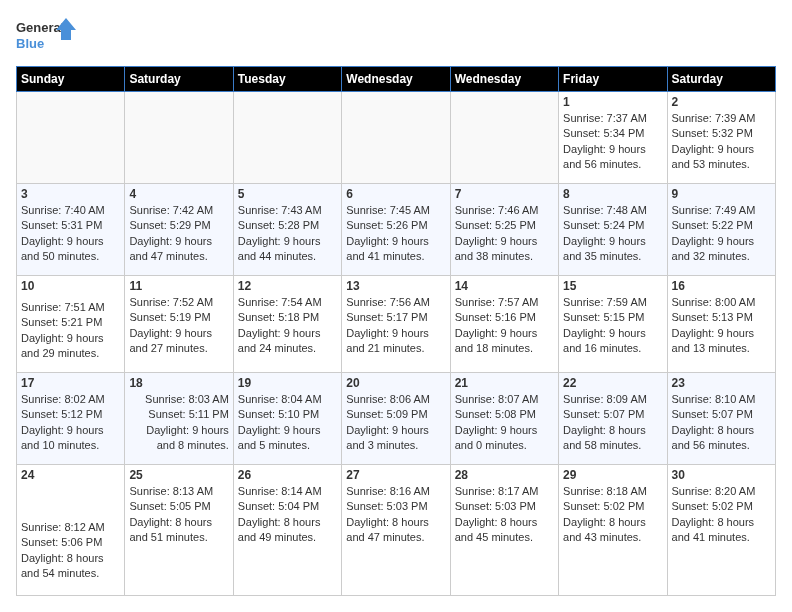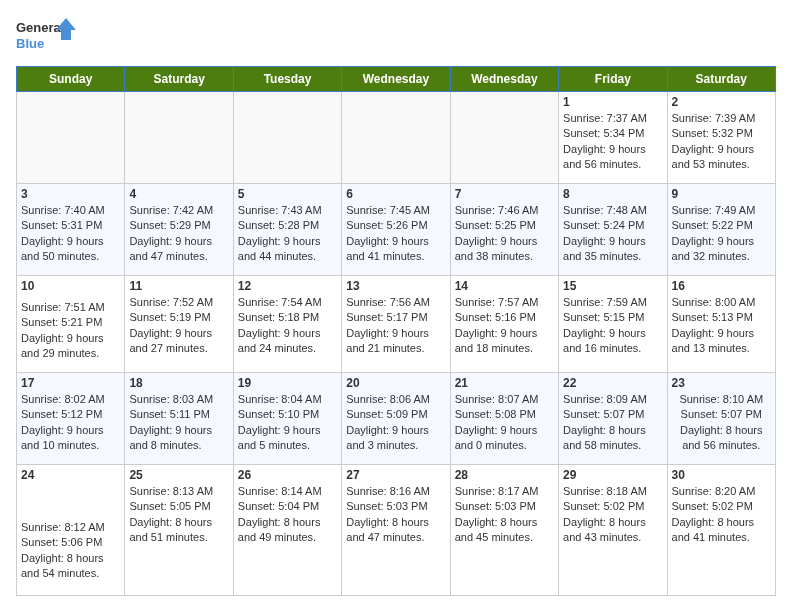--- a/index.html
+++ b/index.html
@@ -41,26 +41,26 @@
       color: #555;
     }
     .calendar {
       flex: 1;
       border: 1px solid #ccc;
       border-collapse: collapse;
       width: 100%;
       table-layout: fixed;
     }
     .calendar th {
-      background: #4d7c0f;
+      background: #000000;
       color: #fff;
       font-size: 12px;
       font-weight: bold;
       padding: 5px 4px;
-      text-align: center;
+      text-align: left;
       border: 1px solid #3a7bc8;
     }
     .calendar td {
       vertical-align: top;
       border: 1px solid #ccc;
       padding: 3px 4px;
       font-size: 9.5px;
       color: #333;
       height: 82px;
       background: #fff;
@@ -223,21 +223,21 @@
         </tr>
         <tr>
           <td>
             <span class="day-number">17</span>
             <div class="day-info" style="white-space: pre-line;">Sunrise: 8:02 AM
 Sunset: 5:12 PM
 Daylight: 9 hours and 10 minutes.</div>
           </td>
           <td>
             <span class="day-number">18</span>
-            <div class="day-info" style="white-space: pre-line;">Sunrise: 8:03 AM
+            <div class="day-info" style="white-space: pre-line; text-align: right;">Sunrise: 8:03 AM
 Sunset: 5:11 PM
 Daylight: 9 hours and 8 minutes.</div>
           </td>
           <td>
             <span class="day-number">19</span>
             <div class="day-info" style="white-space: pre-line;">Sunrise: 8:04 AM
 Sunset: 5:10 PM
 Daylight: 9 hours and 5 minutes.</div>
           </td>
           <td>
@@ -253,21 +253,21 @@
 Daylight: 9 hours and 0 minutes.</div>
           </td>
           <td>
             <span class="day-number">22</span>
             <div class="day-info" style="white-space: pre-line;">Sunrise: 8:09 AM
 Sunset: 5:07 PM
 Daylight: 8 hours and 58 minutes.</div>
           </td>
           <td>
             <span class="day-number">23</span>
-            <div class="day-info" style="white-space: pre-line; text-align: center;">Sunrise: 8:10 AM
+            <div class="day-info" style="white-space: pre-line;">Sunrise: 8:10 AM
 Sunset: 5:07 PM
 Daylight: 8 hours and 56 minutes.</div>
           </td>
         </tr>
         <tr>
           <td>
             <span class="day-number">24</span>
             <div class="day-info" style="white-space: pre-line; margin-top: 38px;">Sunrise: 8:12 AM
 Sunset: 5:06 PM
 Daylight: 8 hours and 54 minutes.</div>

